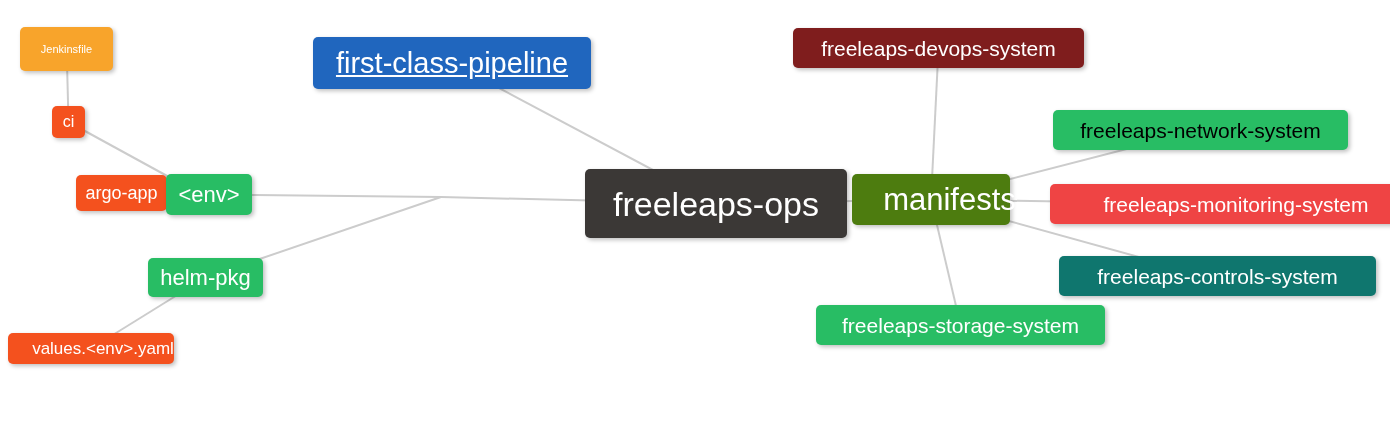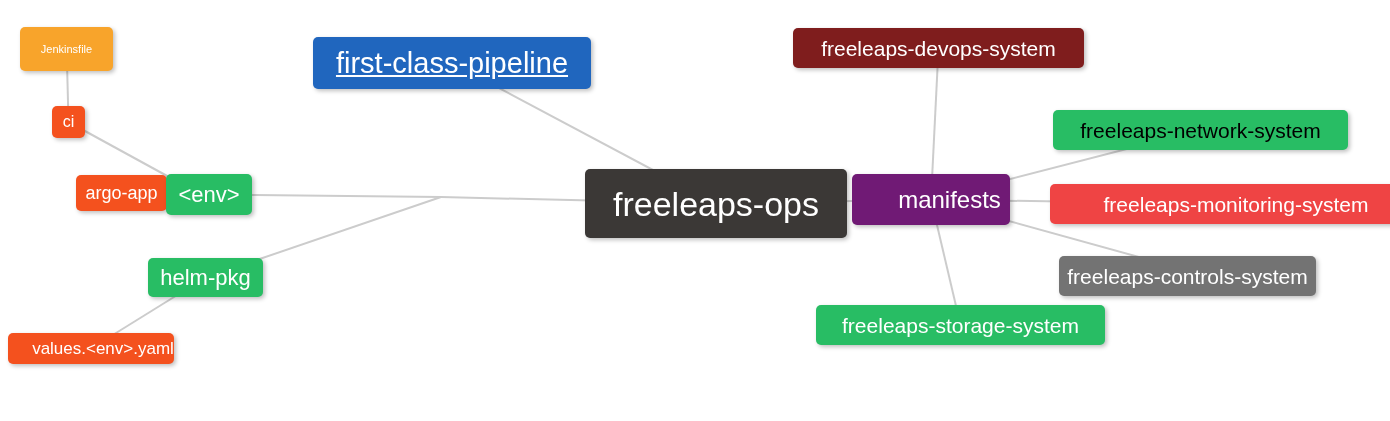--- a/index.html
+++ b/index.html
@@ -66,20 +66,20 @@
     </svg>
   <div id="node-layer">
       <div class="node" style="left: 20px; top: 27px; width: 93px; height: 44px; font-size: 11px; background: rgb(248, 164, 43); color: rgb(255, 255, 255);">Jenkinsfile</div>
       <div class="node" style="left: 52px; top: 106px; width: 33px; height: 32px; font-size: 16px; background: rgb(244, 81, 30); color: rgb(255, 255, 255);">ci</div>
       <div class="node" style="left: 32px; top: 175px; width: 91px; height: 36px; font-size: 18px; background: rgb(244, 81, 30); color: rgb(255, 255, 255); margin-left: 44px;">argo-app</div>
       <div class="node" style="left: 158px; top: 174px; width: 86px; height: 41px; font-size: 22px; background: rgb(40, 189, 100); color: rgb(255, 255, 255); margin-left: 8px;">&lt;env&gt;</div>
       <div class="node" style="left: 148px; top: 258px; width: 115px; height: 39px; font-size: 22px; background: rgb(40, 189, 100); color: rgb(255, 255, 255);">helm-pkg</div>
       <div class="node" style="left: 8px; top: 333px; width: 166px; height: 31px; font-size: 17px; background: rgb(244, 81, 30); color: rgb(255, 255, 255); padding-left: 24px;">values.&lt;env&gt;.yaml</div>
       <div class="node" style="left: 313px; top: 37px; width: 278px; height: 52px; font-size: 29px; background: rgb(32, 102, 190); color: rgb(255, 255, 255); text-decoration: underline;">first-class-pipeline</div>
       <div class="node" style="left: 585px; top: 169px; width: 262px; height: 69px; font-size: 34px; background: rgb(59, 56, 54); color: rgb(255, 255, 255);">freeleaps-ops</div>
-      <div class="node" style="left: 852px; top: 174px; width: 158px; height: 51px; font-size: 24px; background: #701a75; color: rgb(255, 255, 255); padding-left: 37px;">manifests</div>
+      <div class="node" style="left: 852px; top: 174px; width: 158px; height: 51px; font-size: 31px; background: #4d7c0f; color: rgb(255, 255, 255); padding-left: 37px;">manifests</div>
       <div class="node" style="left: 793px; top: 28px; width: 291px; height: 40px; font-size: 21px; background: #7f1d1d; color: rgb(255, 255, 255);">freeleaps-devops-system</div>
       <div class="node" style="left: 1053px; top: 110px; width: 295px; height: 40px; font-size: 21px; background: rgb(40, 189, 100); color: #000000; text-align: right;">freeleaps-network-system</div>
       <div class="node" style="left: 1050px; top: 184px; width: 372px; height: 40px; font-size: 21px; background: #ef4444; color: rgb(255, 255, 255);">freeleaps-monitoring-system</div>
-      <div class="node" style="left: 1059px; top: 256px; width: 257px; height: 40px; font-size: 21px; background: #737373; color: rgb(255, 255, 255);">freeleaps-controls-system</div>
+      <div class="node" style="left: 1059px; top: 256px; width: 317px; height: 40px; font-size: 21px; background: #0f766e; color: rgb(255, 255, 255);">freeleaps-controls-system</div>
       <div class="node" style="left: 816px; top: 305px; width: 289px; height: 40px; font-size: 21px; background: rgb(40, 189, 100); color: rgb(255, 255, 255);">freeleaps-storage-system</div>
     </div>
 </div>
 
 </body></html>

